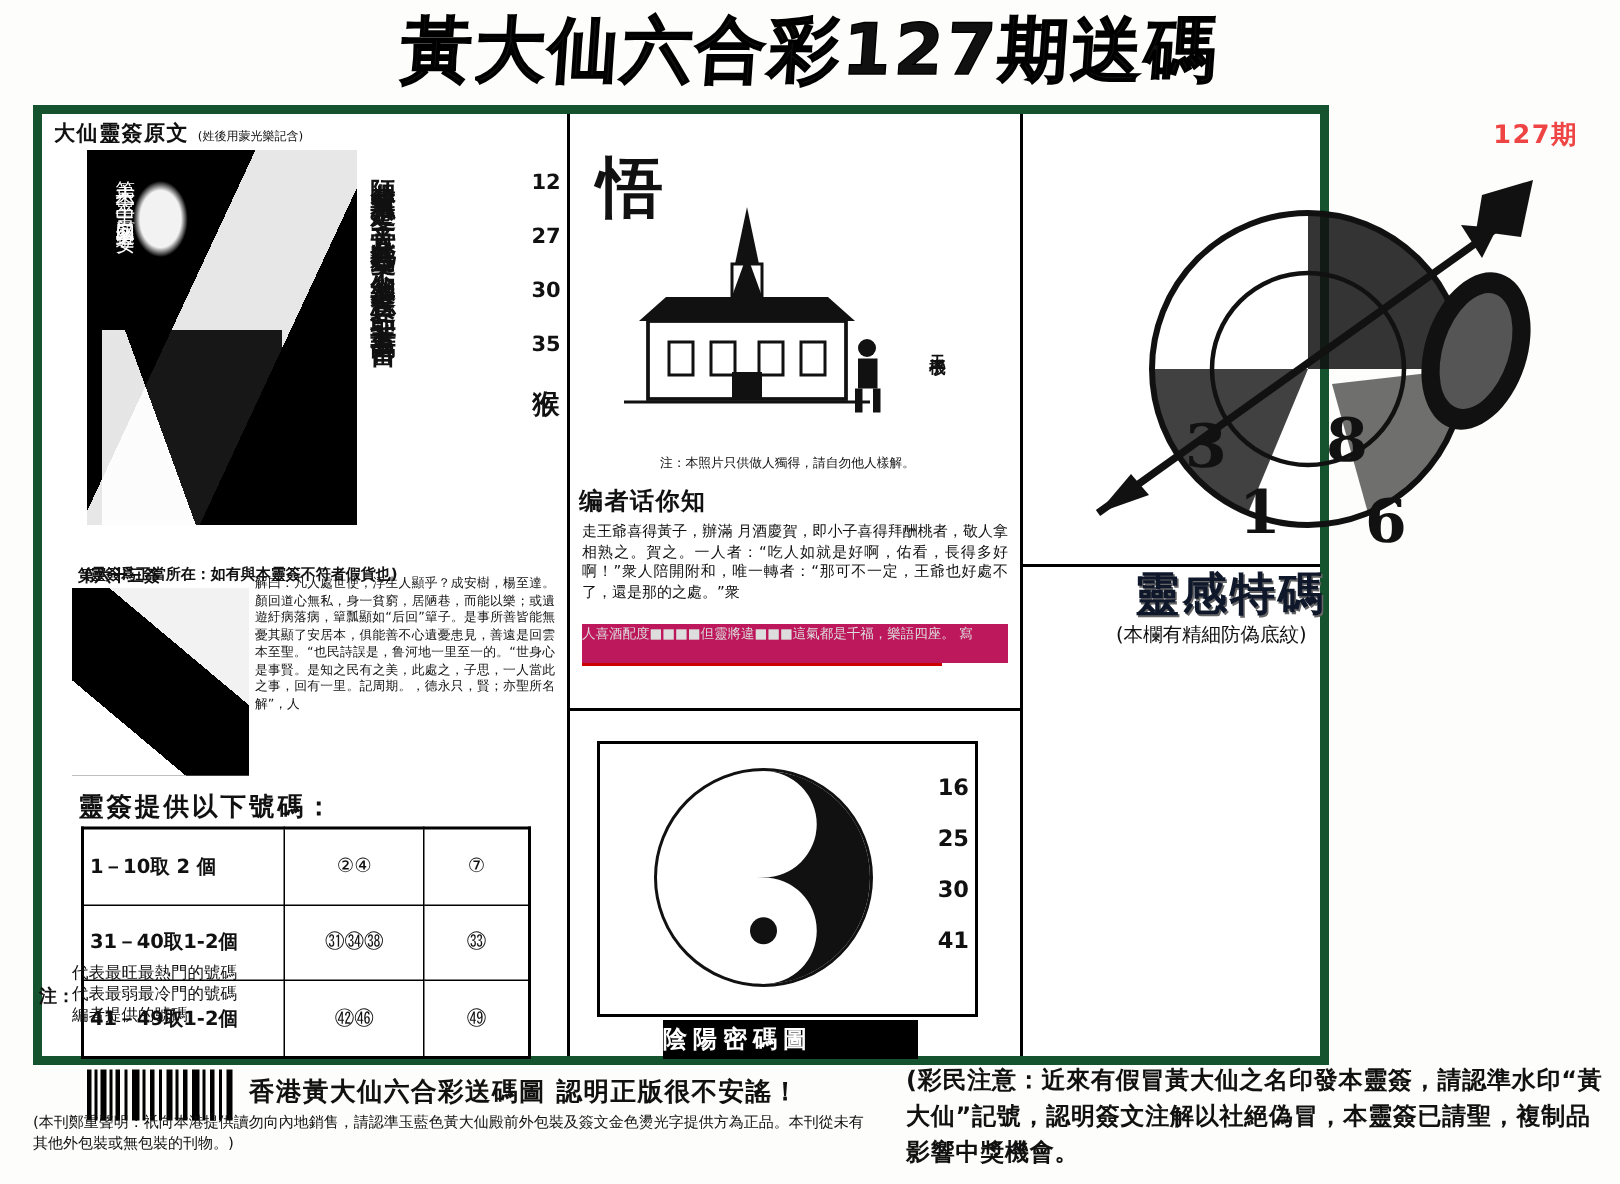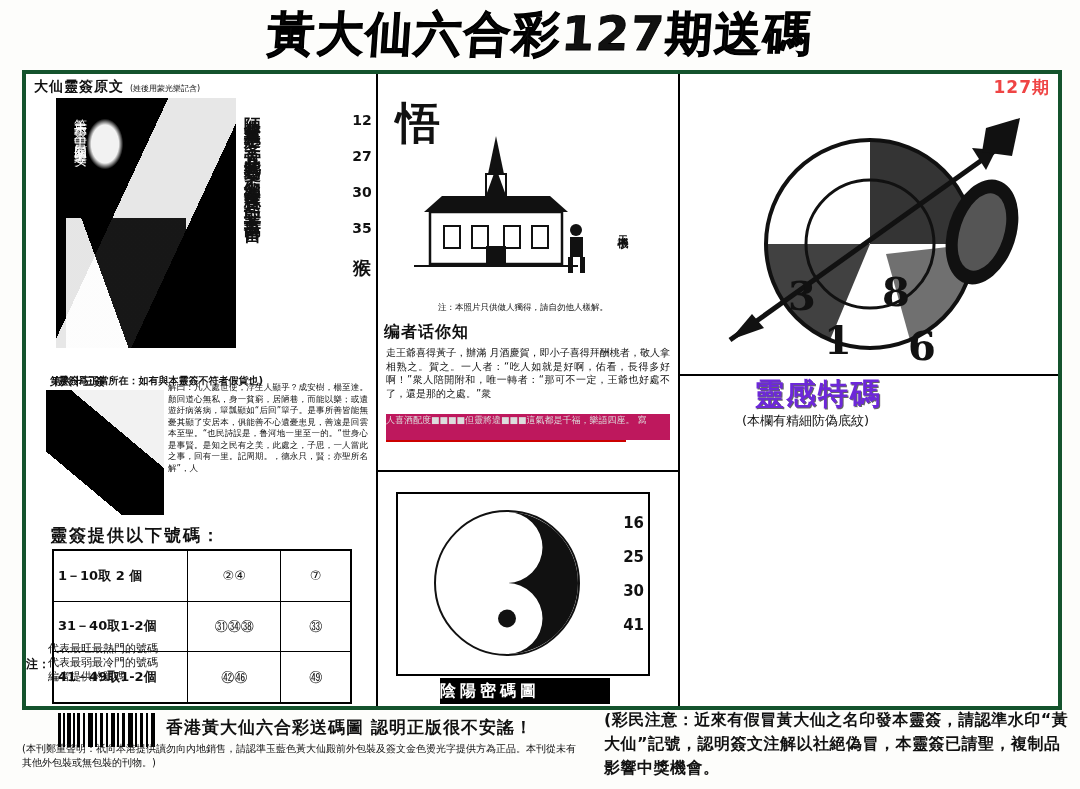--- a/index.html
+++ b/index.html
@@ -22,22 +22,22 @@
     font-size:47px;
     letter-spacing:2px;
     line-height:60px;
     white-space:nowrap;
     -webkit-text-stroke:1px #000;
     transform:skewX(-4deg);
   }
 
   
   .frame{
-    position:absolute;left:22px;top:70px;width:1040px;height:640px;
-    border:4px solid #14532d;
+    position:absolute;left:22px;top:70px;width:864px;height:640px;
+    border:6px solid #14532d;
     background:#fff;
     box-sizing:border-box;
   }
   .vline{position:absolute;top:0;bottom:0;width:2px;background:#000;}
   .hline{position:absolute;left:0;right:0;height:2px;background:#000;}
 
   
   .col-left{position:absolute;left:0;top:0;width:350px;height:636px;}
   .lbl-top{
     position:absolute;left:8px;top:4px;font-size:14px;font-weight:bold;
@@ -162,21 +162,21 @@
   .big-nums span{
     position:absolute;font-family:"DejaVu Serif","Liberation Serif",serif;
     font-weight:bold;
   }
   .n3{left:98px;top:168px;font-size:40px;}
   .n8{left:192px;top:164px;font-size:40px;}
   .n1{left:134px;top:212px;font-size:40px;}
   .n6{left:218px;top:218px;font-size:40px;}
   .brand{
     position:absolute;left:74px;top:300px;font-size:30px;font-weight:bold;
-    letter-spacing:2px;color:#6d28d9;
+    letter-spacing:2px;color:#0f172a;
     text-shadow:1px 1px 0 #666;
   }
   .brand-note{
     position:absolute;left:62px;top:338px;font-size:13px;font-weight:normal;
   }
 
   
   .barcode{position:absolute;left:58px;top:713px;width:100px;height:34px;}
   .barcode i{position:absolute;top:0;height:34px;background:#000;display:block;}
   .foot-head{

